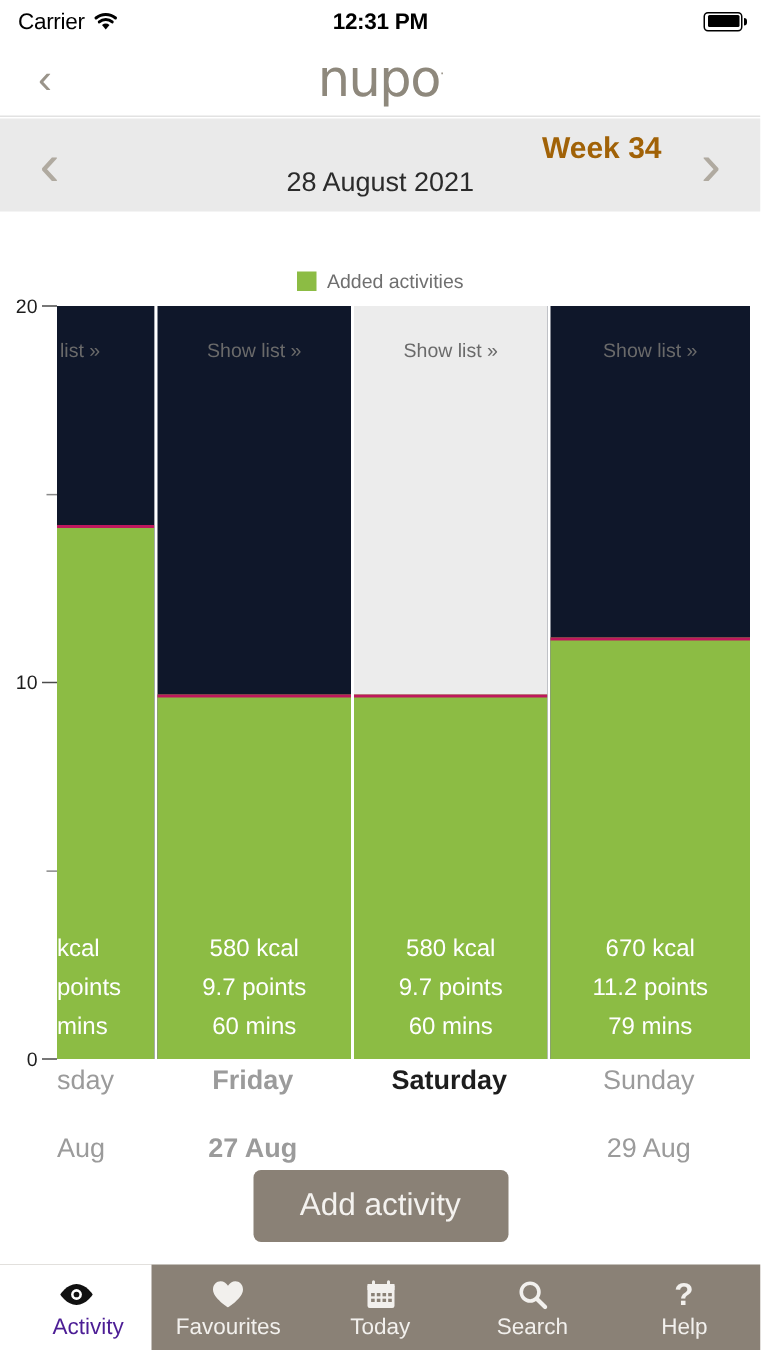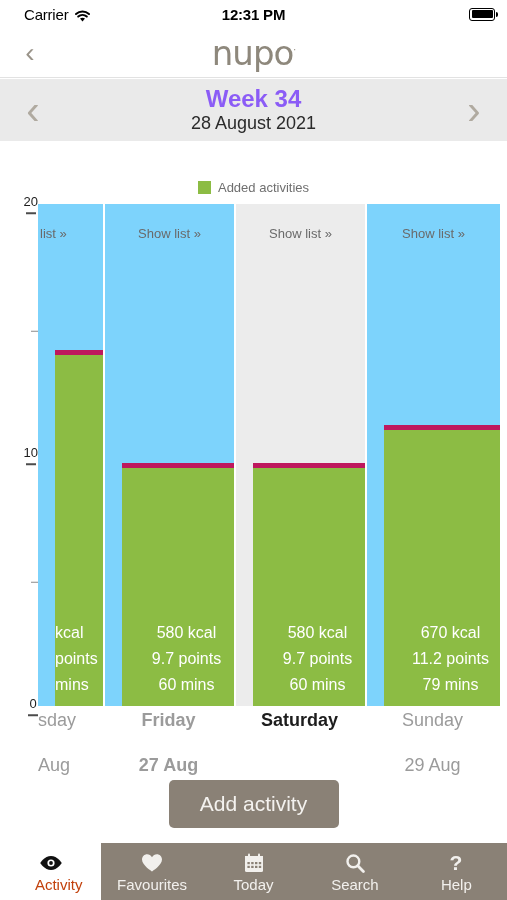--- a/index.html
+++ b/index.html
@@ -9,21 +9,21 @@
     background: #ffffff;
     overflow: hidden;
   }
   #app { position: relative; width: 507px; height: 900px; background: #fff; }
 
   
   .statusbar {
     position: absolute; top: 0; left: 0; width: 507px; height: 28px;
     display: flex; align-items: center; padding: 0 12px; background: #fff;
   }
-  .sb-left { display: flex; align-items: flex-end; gap: 6px; margin-left: 12px; }
+  .sb-left { display: flex; align-items: center; gap: 6px; }
   .sb-carrier { font-size: 15px; color: #000; font-weight: 400; letter-spacing: -0.2px; }
   .sb-time {
     position: absolute; left: 0; width: 507px; text-align: center;
     font-size: 15px; font-weight: 700; color: #000; letter-spacing: -0.2px;
   }
   .sb-right { margin-left: auto; display: flex; align-items: center; z-index: 2; }
   .battery {
     width: 26px; height: 13px; border: 1.5px solid #000; border-radius: 3px;
     position: relative; display: block;
   }
@@ -53,21 +53,21 @@
   
   .weekbar {
     position: absolute; top: 79px; left: 0; width: 507px; height: 62px;
     background: #eaeaea; display: flex; align-items: center;
   }
   .week-arrow {
     width: 66px; text-align: center; font-size: 40px; color: #b0aaa0;
     line-height: 1; font-weight: 300;
   }
   .week-center { flex: 1; text-align: center; }
-  .week-title { font-size: 24px; font-weight: 700; color: #8b5cf6; line-height: 1.1; }
+  .week-title { font-size: 20px; font-weight: 700; color: #a16207; line-height: 1.1; text-align: right; }
   .week-date { font-size: 18px; color: #2b2b2b; line-height: 1.25; }
 
   
   .bonus {
     position: absolute; top: 141px; left: 0; width: 507px;
     text-align: center; font-size: 22px; font-weight: 700; color: #1d1d1d;
     padding-top: 6px;
   }
   .legend {
     position: absolute; top: 180px; left: 0; width: 507px;
@@ -78,37 +78,37 @@
 
   
   .chart { position: absolute; top: 196px; left: 0; width: 507px; height: 580px; }
   .plot {
     position: absolute; left: 38px; top: 8px; width: 462px; height: 502px;
     overflow: hidden;
   }
   .yaxis { position: absolute; left: 0; top: 0; width: 38px; height: 520px; }
   .ytick {
     position: absolute; right: 0; display: flex; align-items: center;
-    justify-content: flex-end; gap: 3px; transform: translateY(-50%); flex-direction: column;
+    justify-content: flex-end; gap: 3px; transform: translateY(-50%);
   }
   .ytick .lbl { font-size: 13px; color: #1d1d1d; }
   .ytick .mark { display: block; width: 10px; height: 1.5px; background: #4b4b4b; }
   .ytick.minor .mark { width: 7px; background: #8a8a8a; }
 
   .cols { position: absolute; inset: 0; display: flex; }
-  .col { position: relative; height: 100%; background: #7dd3fc; }
+  .col { position: relative; height: 100%; background: #0f172a; }
   .col + .col { border-left: 2px solid #ffffff; }
   .col.selected { background: #ececec; }
   .showlist {
     position: absolute; top: 22px; left: 0; width: 100%; text-align: center;
     font-size: 13px; color: #6a6a6a; white-space: nowrap;
   }
   .bar {
-    position: absolute; left: 17px; width: 100%; bottom: 0;
-    background: #8cbc44; border-top: 5px solid #be185d;
+    position: absolute; left: 0; width: 100%; bottom: 0;
+    background: #8cbc44; border-top: 2px solid #be185d;
   }
   .barvals {
     position: absolute; left: 0; width: 100%; bottom: 8px;
     text-align: center; color: #ffffff; font-size: 16px; line-height: 1.62;
     white-space: nowrap;
   }
 
   
   .xaxis {
     position: absolute; left: 38px; top: 508px; width: 462px; height: 60px;
@@ -133,21 +133,21 @@
     position: absolute; bottom: 0; left: 0; width: 507px; height: 57px;
     display: flex; background: #8a8176;
   }
   .tab {
     flex: 1; display: flex; flex-direction: column; align-items: center;
     justify-content: center; gap: 3px; color: #f2f0ed;
   }
   .tab .ticon { height: 22px; display: flex; align-items: center; justify-content: center; }
   .tab .tlabel { font-size: 15px; line-height: 1; }
   .tab.active { background: #ffffff; color: #111111; }
-  .tab.active .tlabel { color: #c2410c; margin-left: 16px; }
+  .tab.active .tlabel { color: #4c1d95; margin-left: 16px; }
   svg { display: block; }
 </style>
 </head>
 <body>
 
 <div id="app">
 
   <div class="statusbar">
     <div class="sb-left">
       <span class="sb-carrier">Carrier</span>

